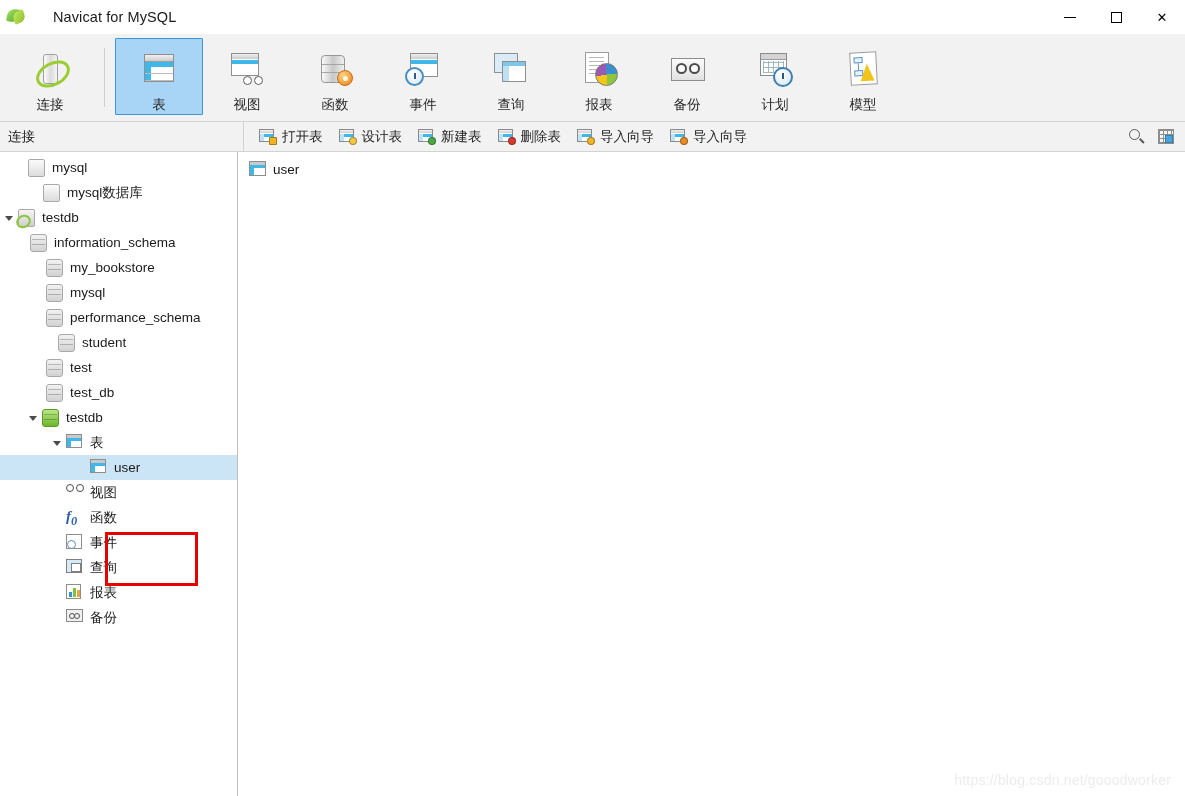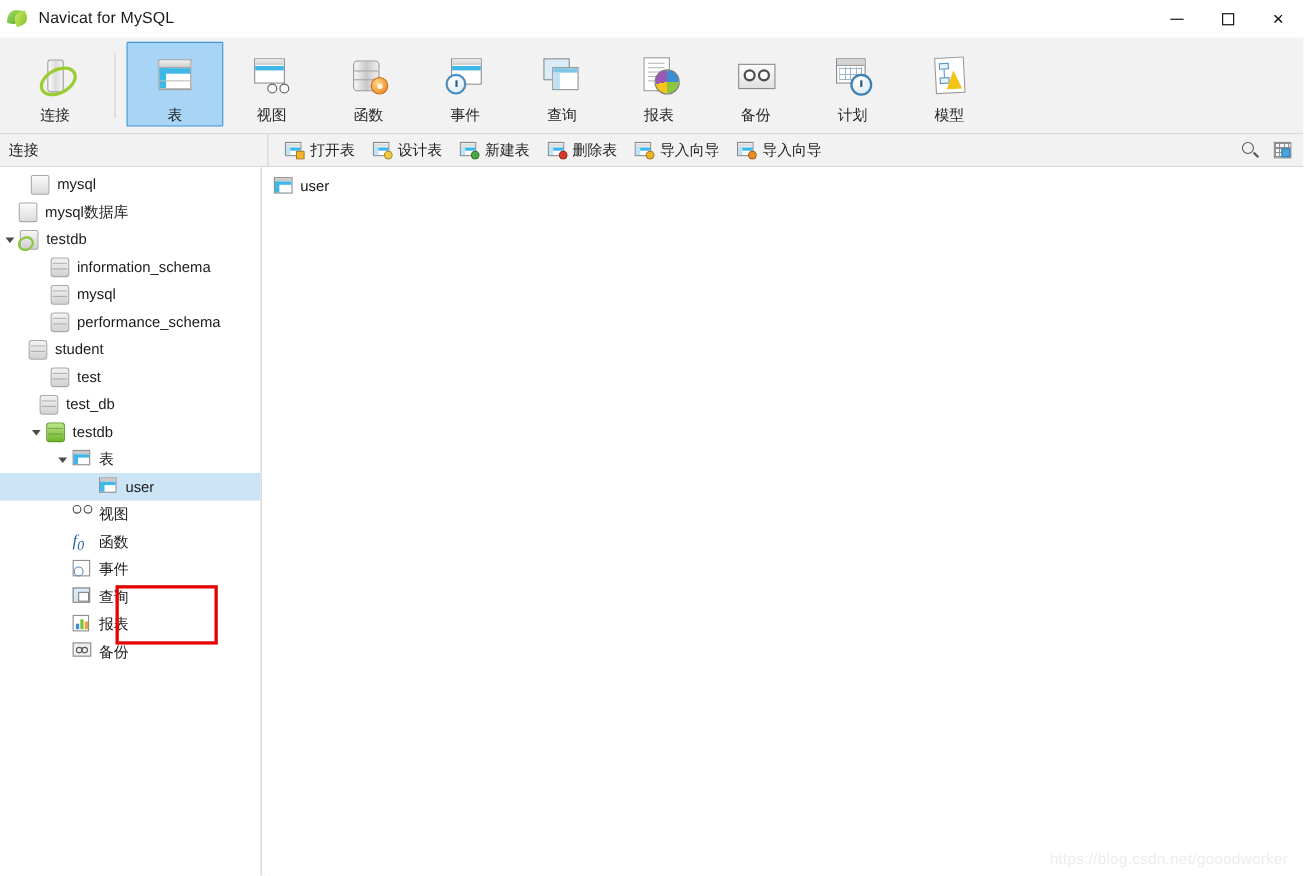--- a/index.html
+++ b/index.html
@@ -26,20 +26,21 @@
   }
 
   
   .titlebar {
     height: 34px;
     background: #ffffff;
     display: flex;
     align-items: center;
     flex: none;
     position: relative;
+    gap: 18px;
   }
   .titlebar .app-icon {
     width: 20px;
     height: 20px;
     margin-left: 7px;
     margin-right: 8px;
     flex: none;
     position: relative;
   }
   .titlebar .title-text {
@@ -231,20 +232,21 @@
     border-left: 4.5px solid transparent;
     border-right: 4.5px solid transparent;
     border-top: 5px solid #4b4b4b;
     margin-top: 1px;
   }
   .tree-row .ico {
     width: 17px; height: 17px;
     margin-right: 7px;
     flex: none;
     position: relative;
+    font-weight: bold;
   }
   .tree-row .lbl {
     font-size: 13.5px;
     color: #1b1b1b;
   }
 
   
   .splitter {
     position: absolute;
     left: 238px;
@@ -999,70 +1001,76 @@
 
     <div class="tree-pane">
 
       <div class="tree-row" style="padding-left:28px">
         <div class="ico">
             <div class="i-conn"></div>
           </div>
         <div class="lbl">mysql</div>
       </div>
 
-      <div class="tree-row" style="padding-left:17px">
+      <div class="tree-row" style="padding-left:43px">
         <div class="ico">
             <div class="i-conn"></div>
           </div>
         <div class="lbl">mysql数据库</div>
       </div>
 
       <div class="tree-row" style="padding-left:0px">
         <div class="tw">
             <div class="chev"></div>
           </div>
         <div class="ico">
             <div class="i-conn on">
               <div class="ring"></div>
             </div>
           </div>
         <div class="lbl">testdb</div>
       </div>
 
+      <div class="tree-row" style="padding-left:30px">
+        <div class="ico">
+            <div class="i-db-grey"></div>
+          </div>
+        <div class="lbl">information_schema</div>
+      </div>
       <div class="tree-row" style="padding-left:46px">
         <div class="ico">
             <div class="i-db-grey"></div>
           </div>
-        <div class="lbl">information_schema</div>
+        <div class="lbl">my_bookstore</div>
       </div>
       <div class="tree-row" style="padding-left:46px">
         <div class="ico">
             <div class="i-db-grey"></div>
           </div>
         <div class="lbl">mysql</div>
       </div>
       <div class="tree-row" style="padding-left:46px">
         <div class="ico">
             <div class="i-db-grey"></div>
           </div>
         <div class="lbl">performance_schema</div>
       </div>
-      <div class="tree-row" style="padding-left:26px">
+      <div class="tree-row" style="padding-left:58px">
         <div class="ico">
             <div class="i-db-grey"></div>
           </div>
         <div class="lbl">student</div>
       </div>
       <div class="tree-row" style="padding-left:46px">
         <div class="ico">
             <div class="i-db-grey"></div>
           </div>
         <div class="lbl">test</div>
       </div>
-      <div class="tree-row" style="padding-left:36px">
+      <div class="tree-row" style="padding-left:46px">
         <div class="ico">
             <div class="i-db-grey"></div>
           </div>
         <div class="lbl">test_db</div>
       </div>
 
       <div class="tree-row" style="padding-left:24px">
         <div class="tw">
             <div class="chev"></div>
           </div>

